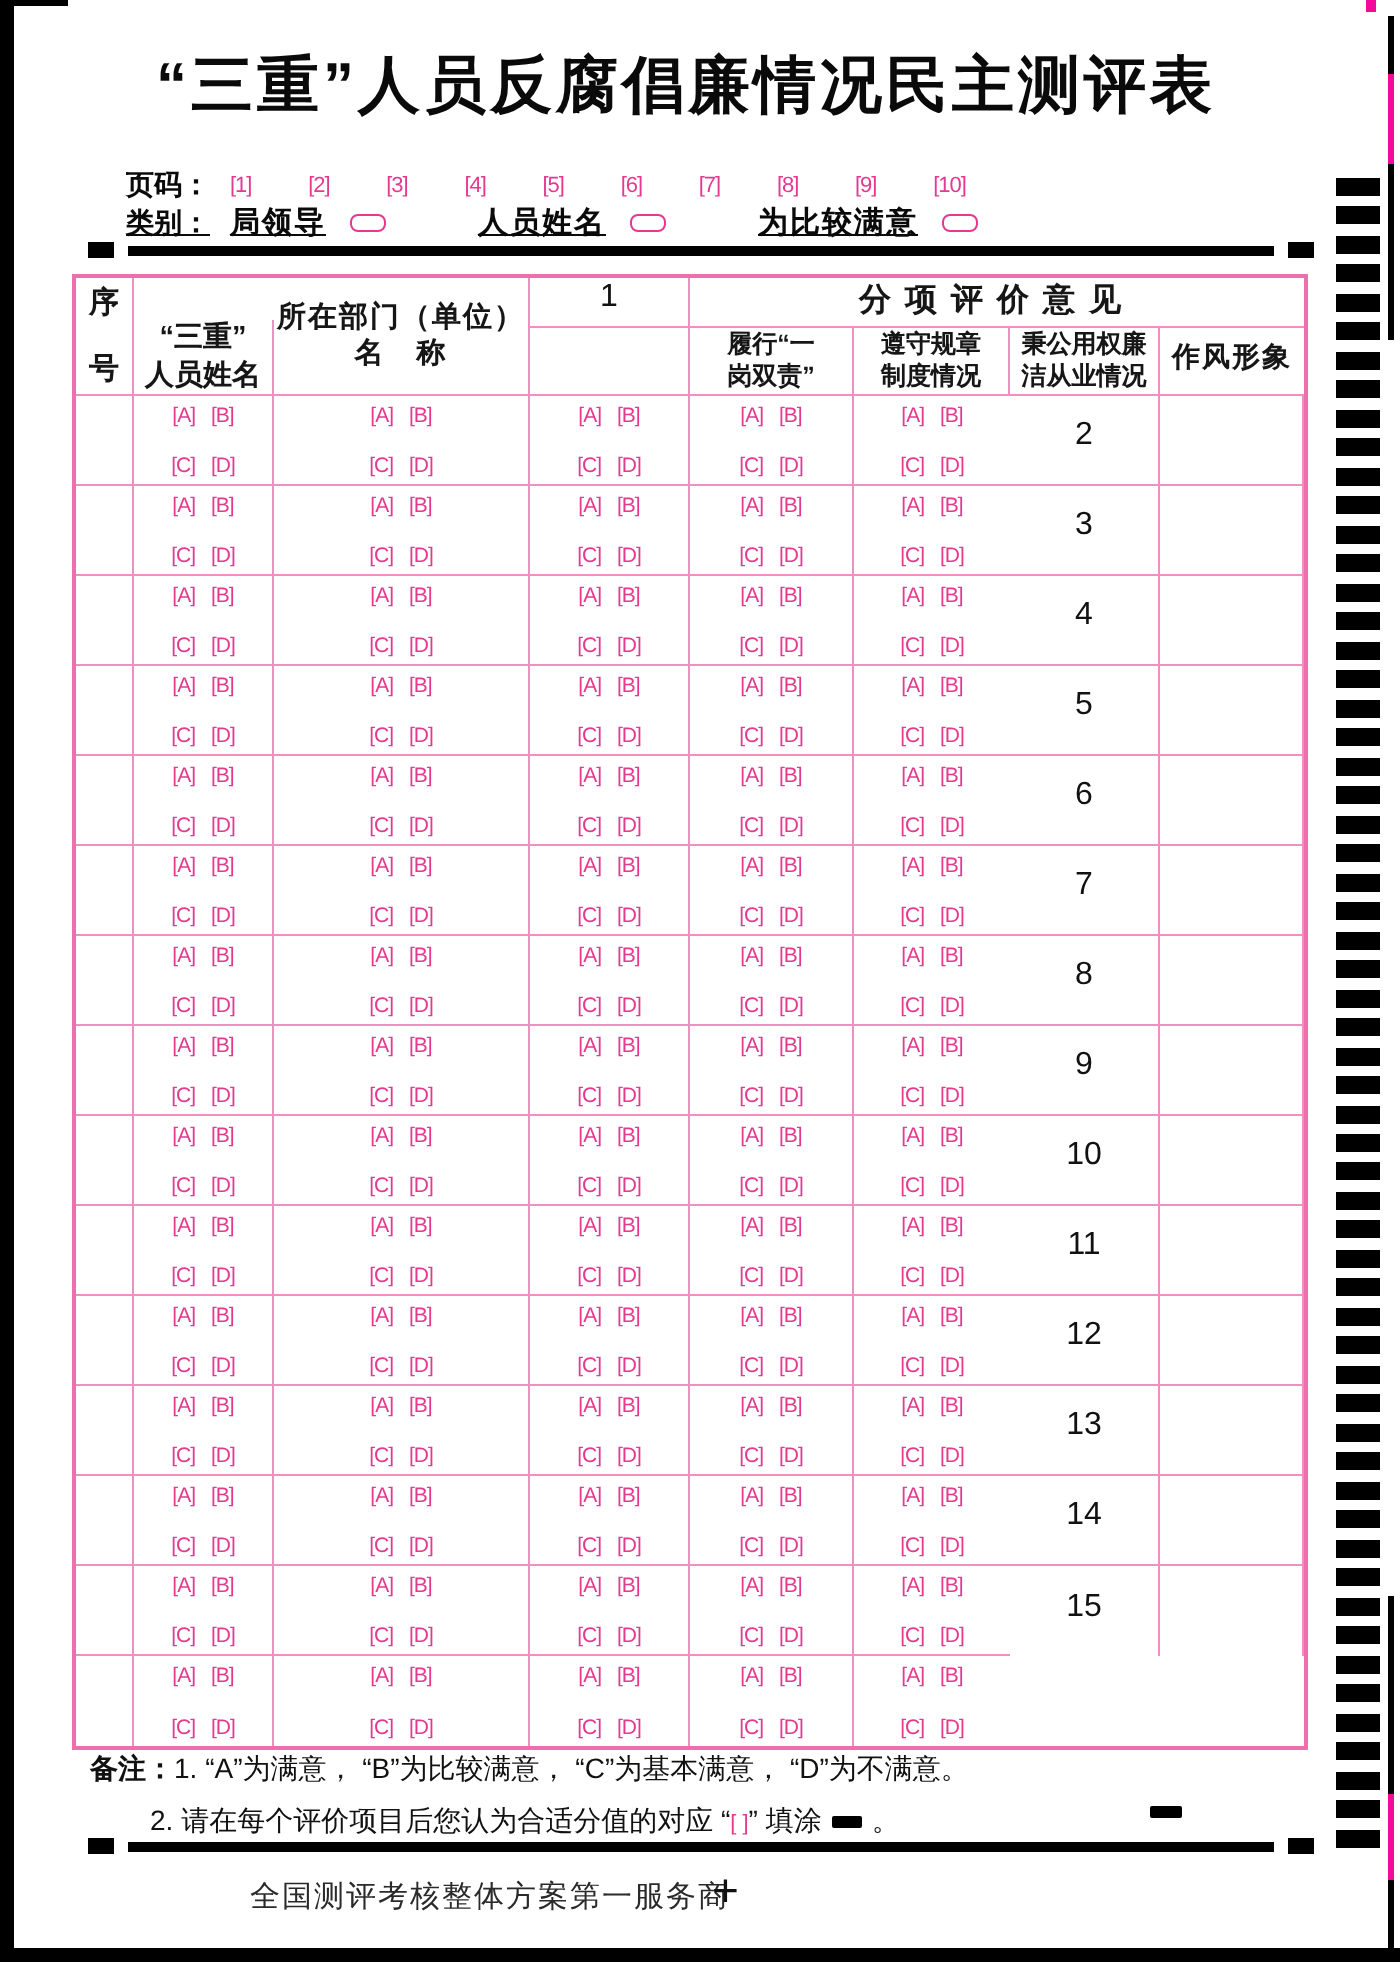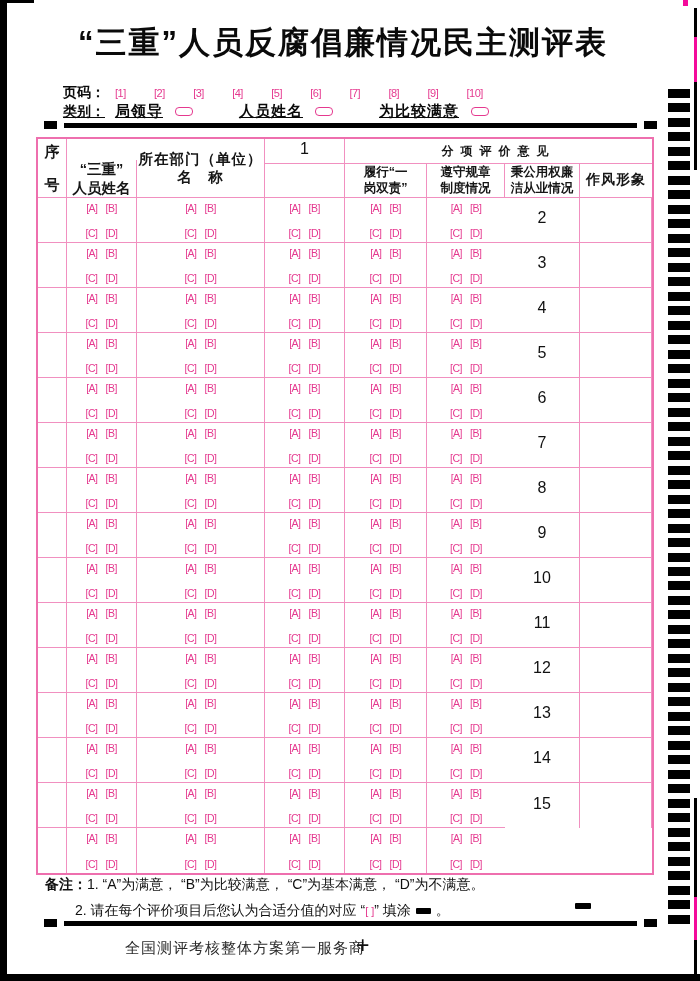--- a/index.html
+++ b/index.html
@@ -63,21 +63,21 @@
     width:618px;
   }
   .th{display:flex;align-items:center;justify-content:center;text-align:center;
     white-space:pre-line;font-weight:bold;color:#161616;
     border-right:1px solid var(--grid);border-bottom:1px solid var(--grid);
     line-height:1.25;}
   .th-seq{grid-area:1/1/3/2;font-size:15px;line-height:2.2;}
   .th-name{grid-area:1/2/3/3;font-size:14.5px;margin-top:21px;}
   .th-dept{grid-area:1/3/3/4;font-size:14.5px;letter-spacing:1px;}
   .th-overall{grid-area:1/4/3/5;font-size:15px;letter-spacing:3px;line-height:1.45;}
-  .th-group{grid-area:1/5/2/9;border-right:none;font-size:12px;letter-spacing:7px;}
+  .th-group{grid-area:1/5/2/9;border-right:none;font-size:16px;letter-spacing:7px;}
   .th-sub{font-size:12.5px;}
   .th-sub1{grid-area:2/5/3/6;}
   .th-sub2{grid-area:2/6/3/7;}
   .th-sub3{grid-area:2/7/3/8;}
   .th-sub4{grid-area:2/8/3/9;border-right:none;font-size:14px;letter-spacing:1px;font-family:Liberation Mono, monospace;}
   .td{border-right:1px solid var(--grid);border-bottom:1px solid var(--grid);}
   .td.clast{border-right:none;}
   .td.rlast{border-bottom:none;}
   .td-seq{display:flex;align-items:center;justify-content:center;
     font-size:16px;color:#111;padding-bottom:4px;}

